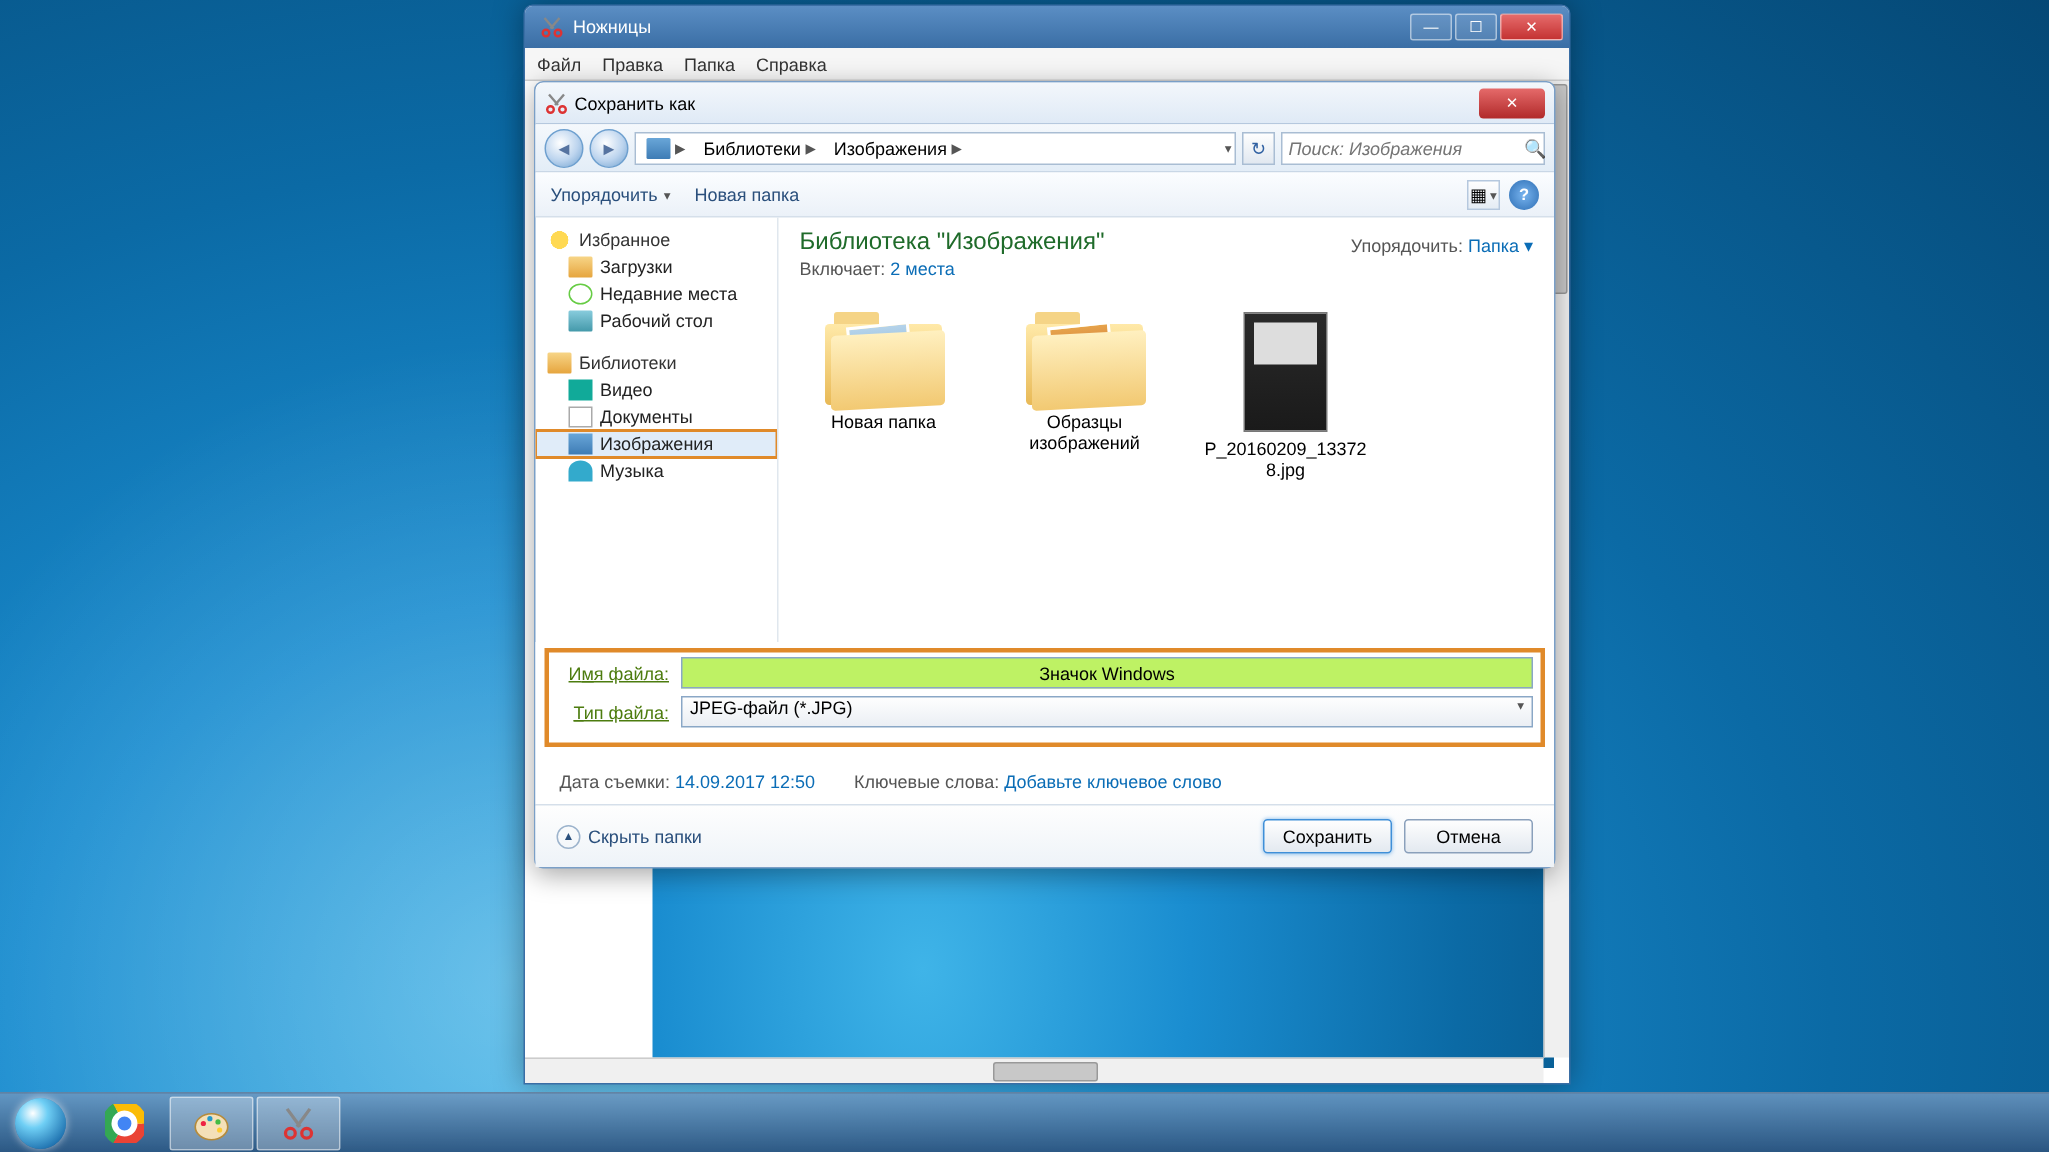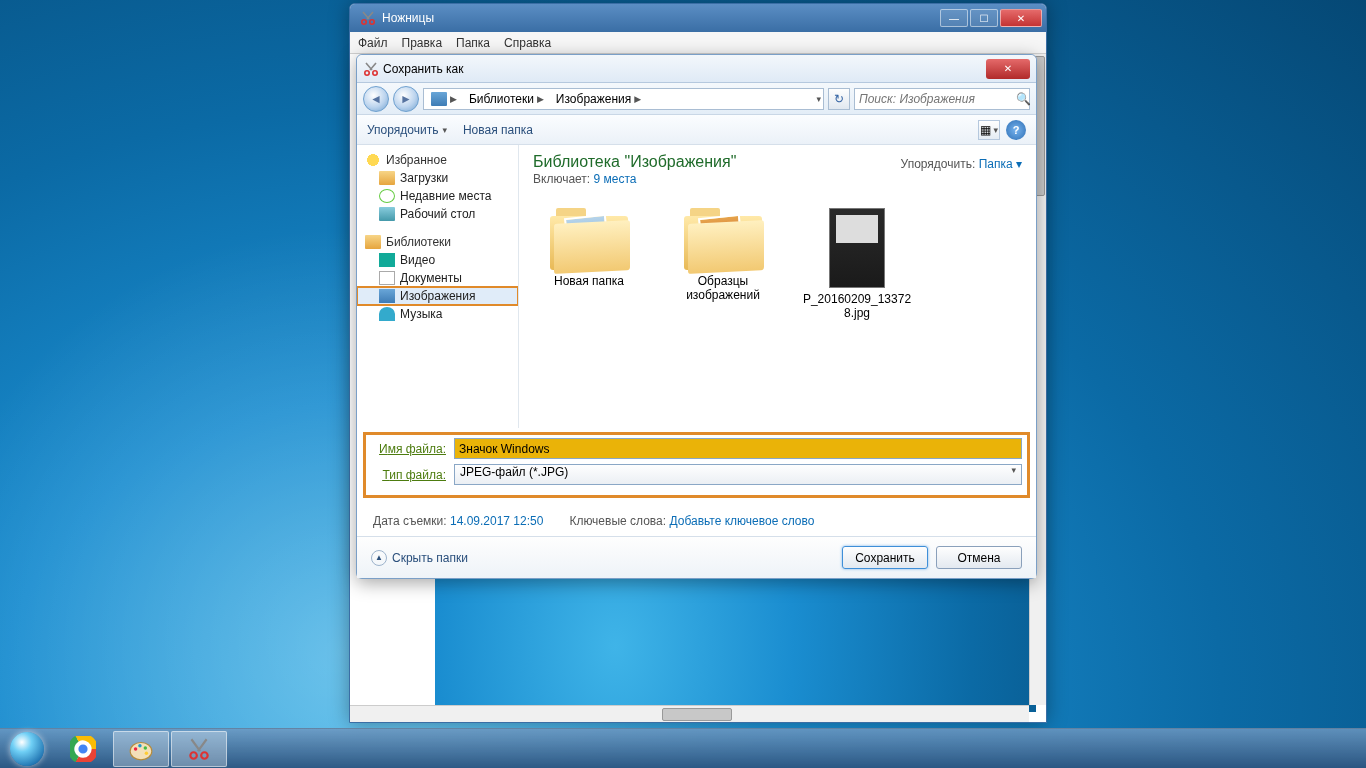--- a/index.html
+++ b/index.html
@@ -95,21 +95,21 @@
 .folder-ic .front{position:absolute;top:14px;left:4px;right:-2px;bottom:-2px;background:linear-gradient(#fff0c0,#f2c972);border-radius:3px;transform:skewY(-3deg);}
 .folder-ic .thumb{position:absolute;top:8px;left:16px;width:42px;height:42px;background:linear-gradient(#b5d3ea,#6ea5cf);border:2px solid #fff;transform:rotate(-6deg);}
 .folder-ic.samples .thumb{background:linear-gradient(#e6a34b,#c0522a);}
 .img-th{width:56px;height:80px;background:linear-gradient(#2a2a2a,#1a1a1a);border:1px solid #777;position:relative;}
 .img-th::before{content:"";position:absolute;top:6px;left:6px;right:6px;height:28px;background:#ddd;}
 
 .sa-fields{ padding:8px 16px; border-top:0; background:#fff;}
 .fld-row{ display:flex; align-items:center; gap:8px; margin-bottom:5px;}
 .fld-lbl{ width:75px; text-align:right; color:#4d7c0f;text-decoration:underline;}
 .fld-lbl .u{text-decoration:underline;}
-.fld-in{ flex:1; height:21px; border:1px solid #8aa7c6; padding:0 4px; background:#eab308;}
+.fld-in{ flex:1; height:21px; border:1px solid #8aa7c6; padding:0 4px; background:#bef264;text-align:center;}
 .fld-sel{ flex:1; height:21px; border:1px solid #8aa7c6; background:linear-gradient(#fefefe,#ebeff4);
   display:flex;align-items:flex-start;padding:0 5px;justify-content:space-between;}
 .hl-box{ outline:3px solid #e08a2a; outline-offset:1px; padding:2px 4px 4px; margin:0 -6px 2px;}
 .meta-row{ display:flex; gap:26px; margin-top:20px; color:#555;}
 .meta-row a{color:#0b6db6;text-decoration:none;}
 .sa-bottom{ height:42px; border-top:1px solid #d5dfea; background:linear-gradient(#fefefe,#eef3f8);
   display:flex;align-items:center;padding:0 14px;}
 .hide-link{display:flex;align-items:center;gap:5px;color:#2a4f7c;}
 .dlg-btn{ width:86px;height:23px;border:1px solid #8aa0bb;border-radius:3px;
   background:linear-gradient(#fefefe,#e3e9f0);display:flex;align-items:center;justify-content:center;}
@@ -260,21 +260,21 @@
         <div class="itm">
             <span class="ic mus"></span>
             <span>Музыка</span>
           </div>
       </div>
     </div>
     <div class="content">
       <div class="lib-hdr">Библиотека "Изображения"</div>
       <div class="lib-sub">
         <span>Включает:</span>
-        <a href="#">9 места</a>
+        <a href="#">2 места</a>
       </div>
       <div class="arrange">
         <span>Упорядочить:</span>
         <a href="#"><span>Папка</span> ▾</a>
       </div>
       <div class="files">
         <div class="file">
           <div class="folder-ic">
               <div class="tab"></div>
               <div class="body"></div>

